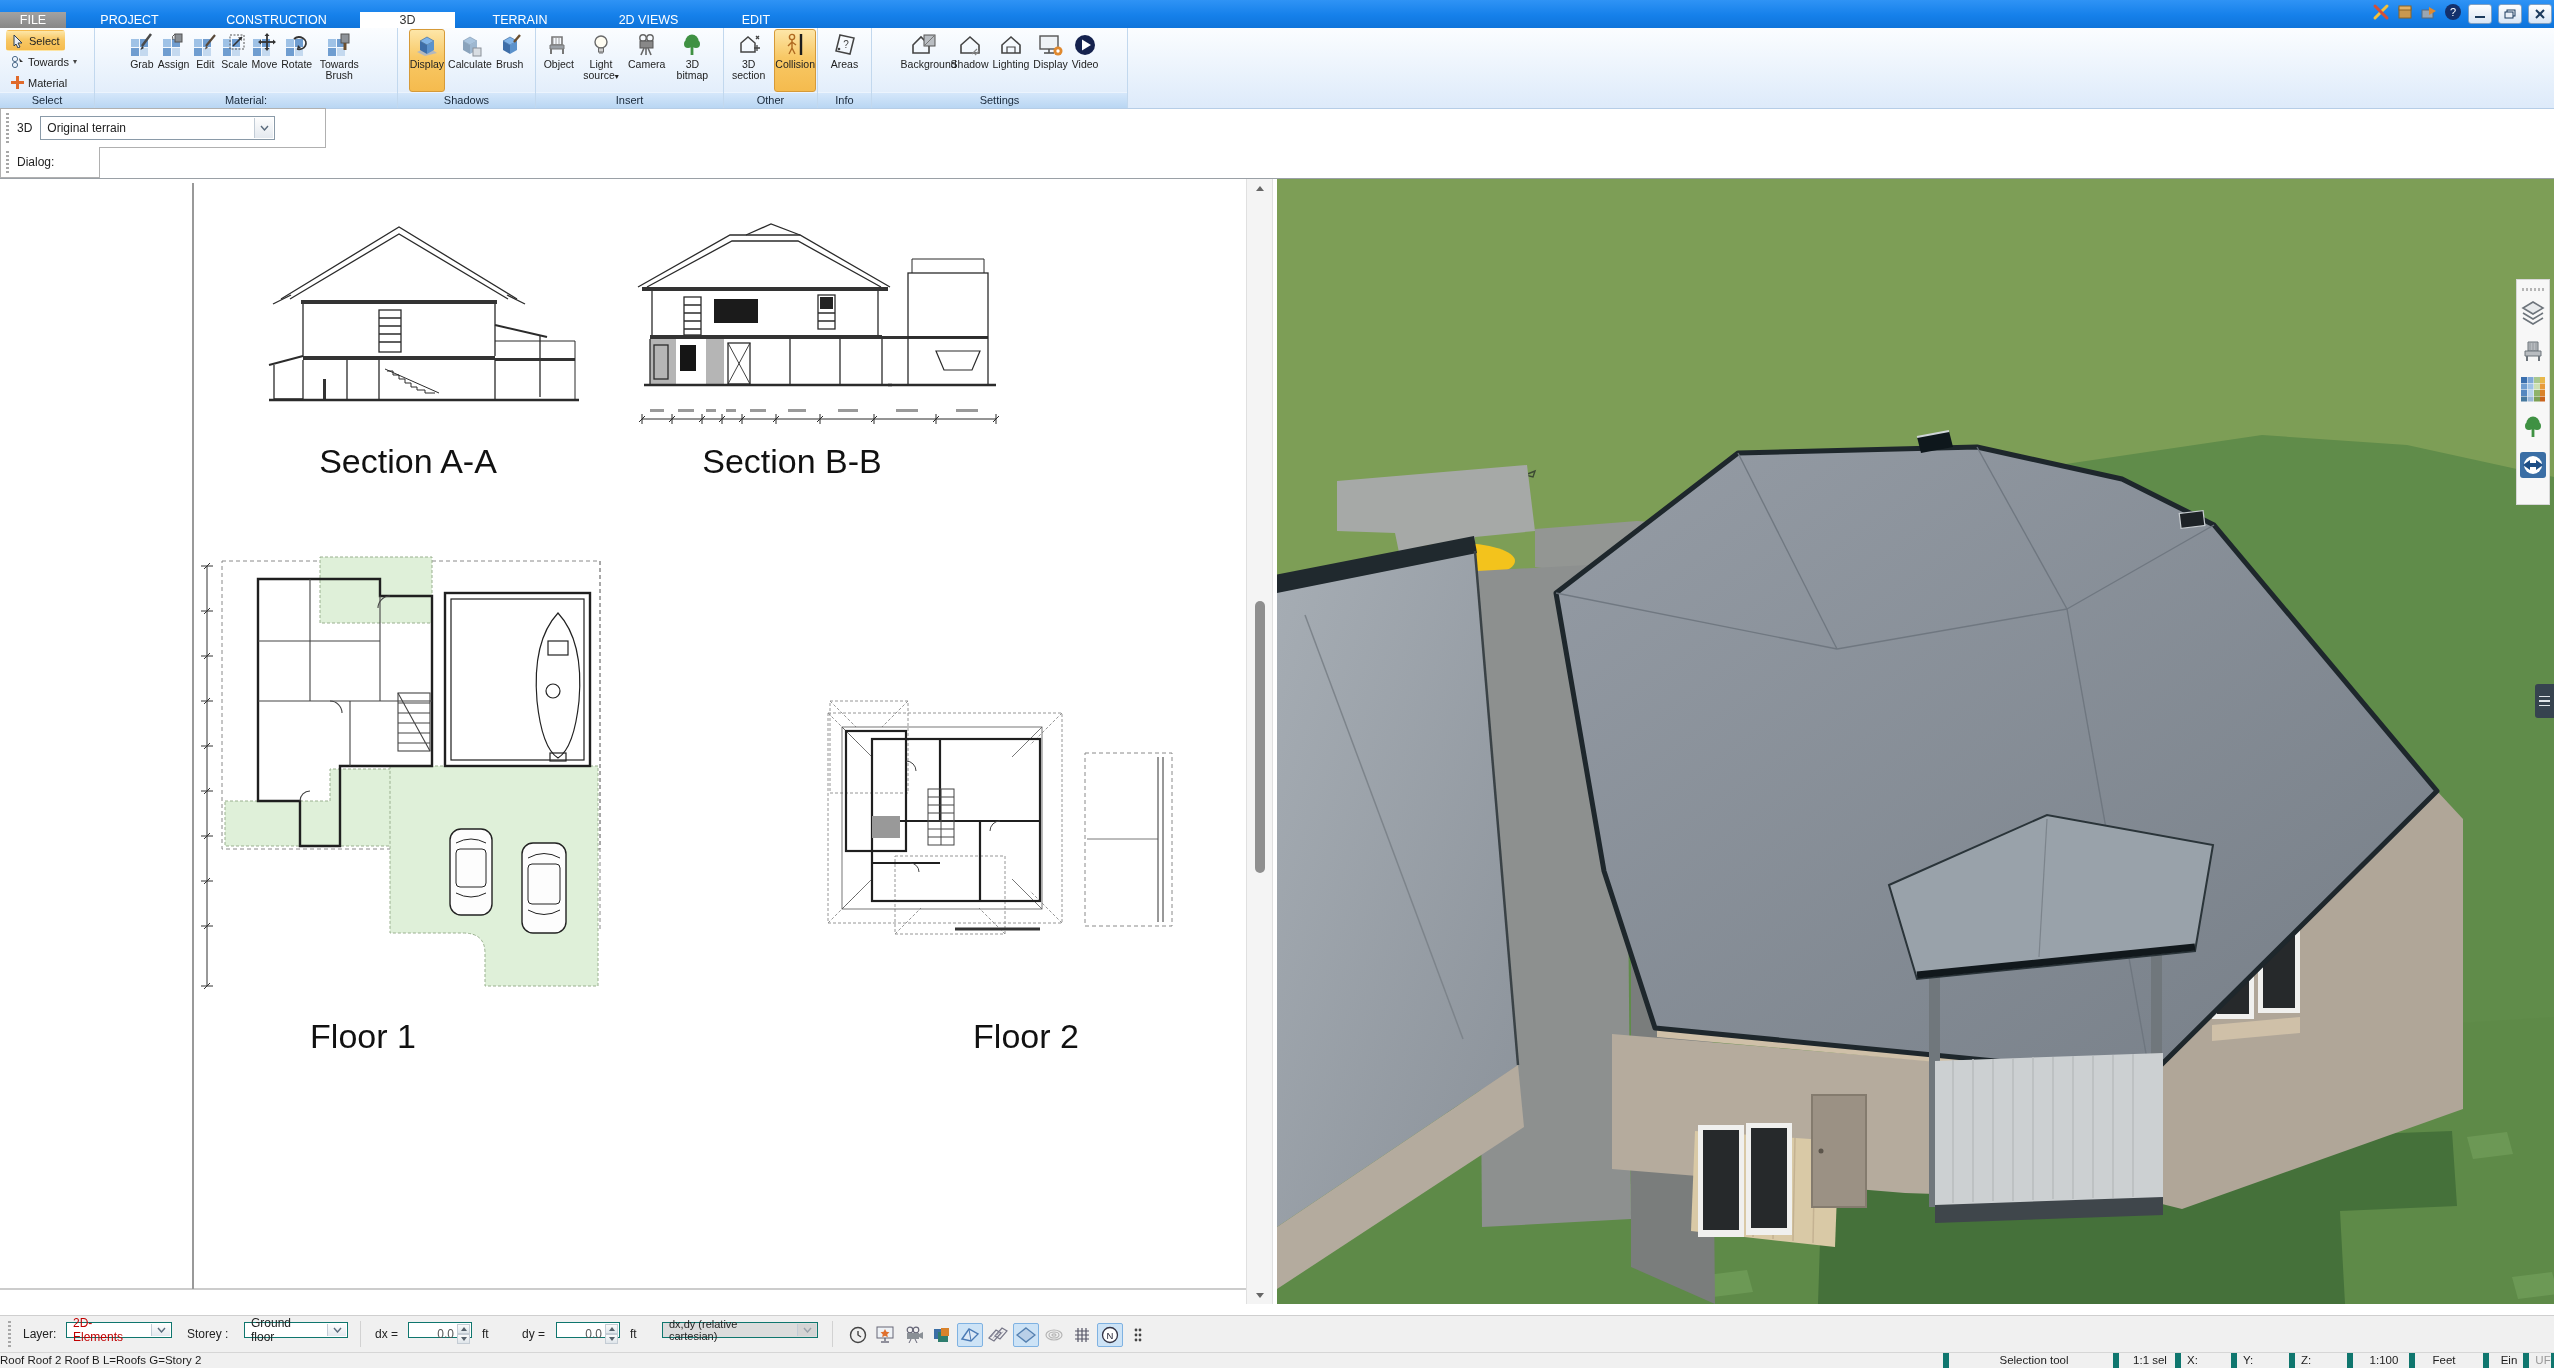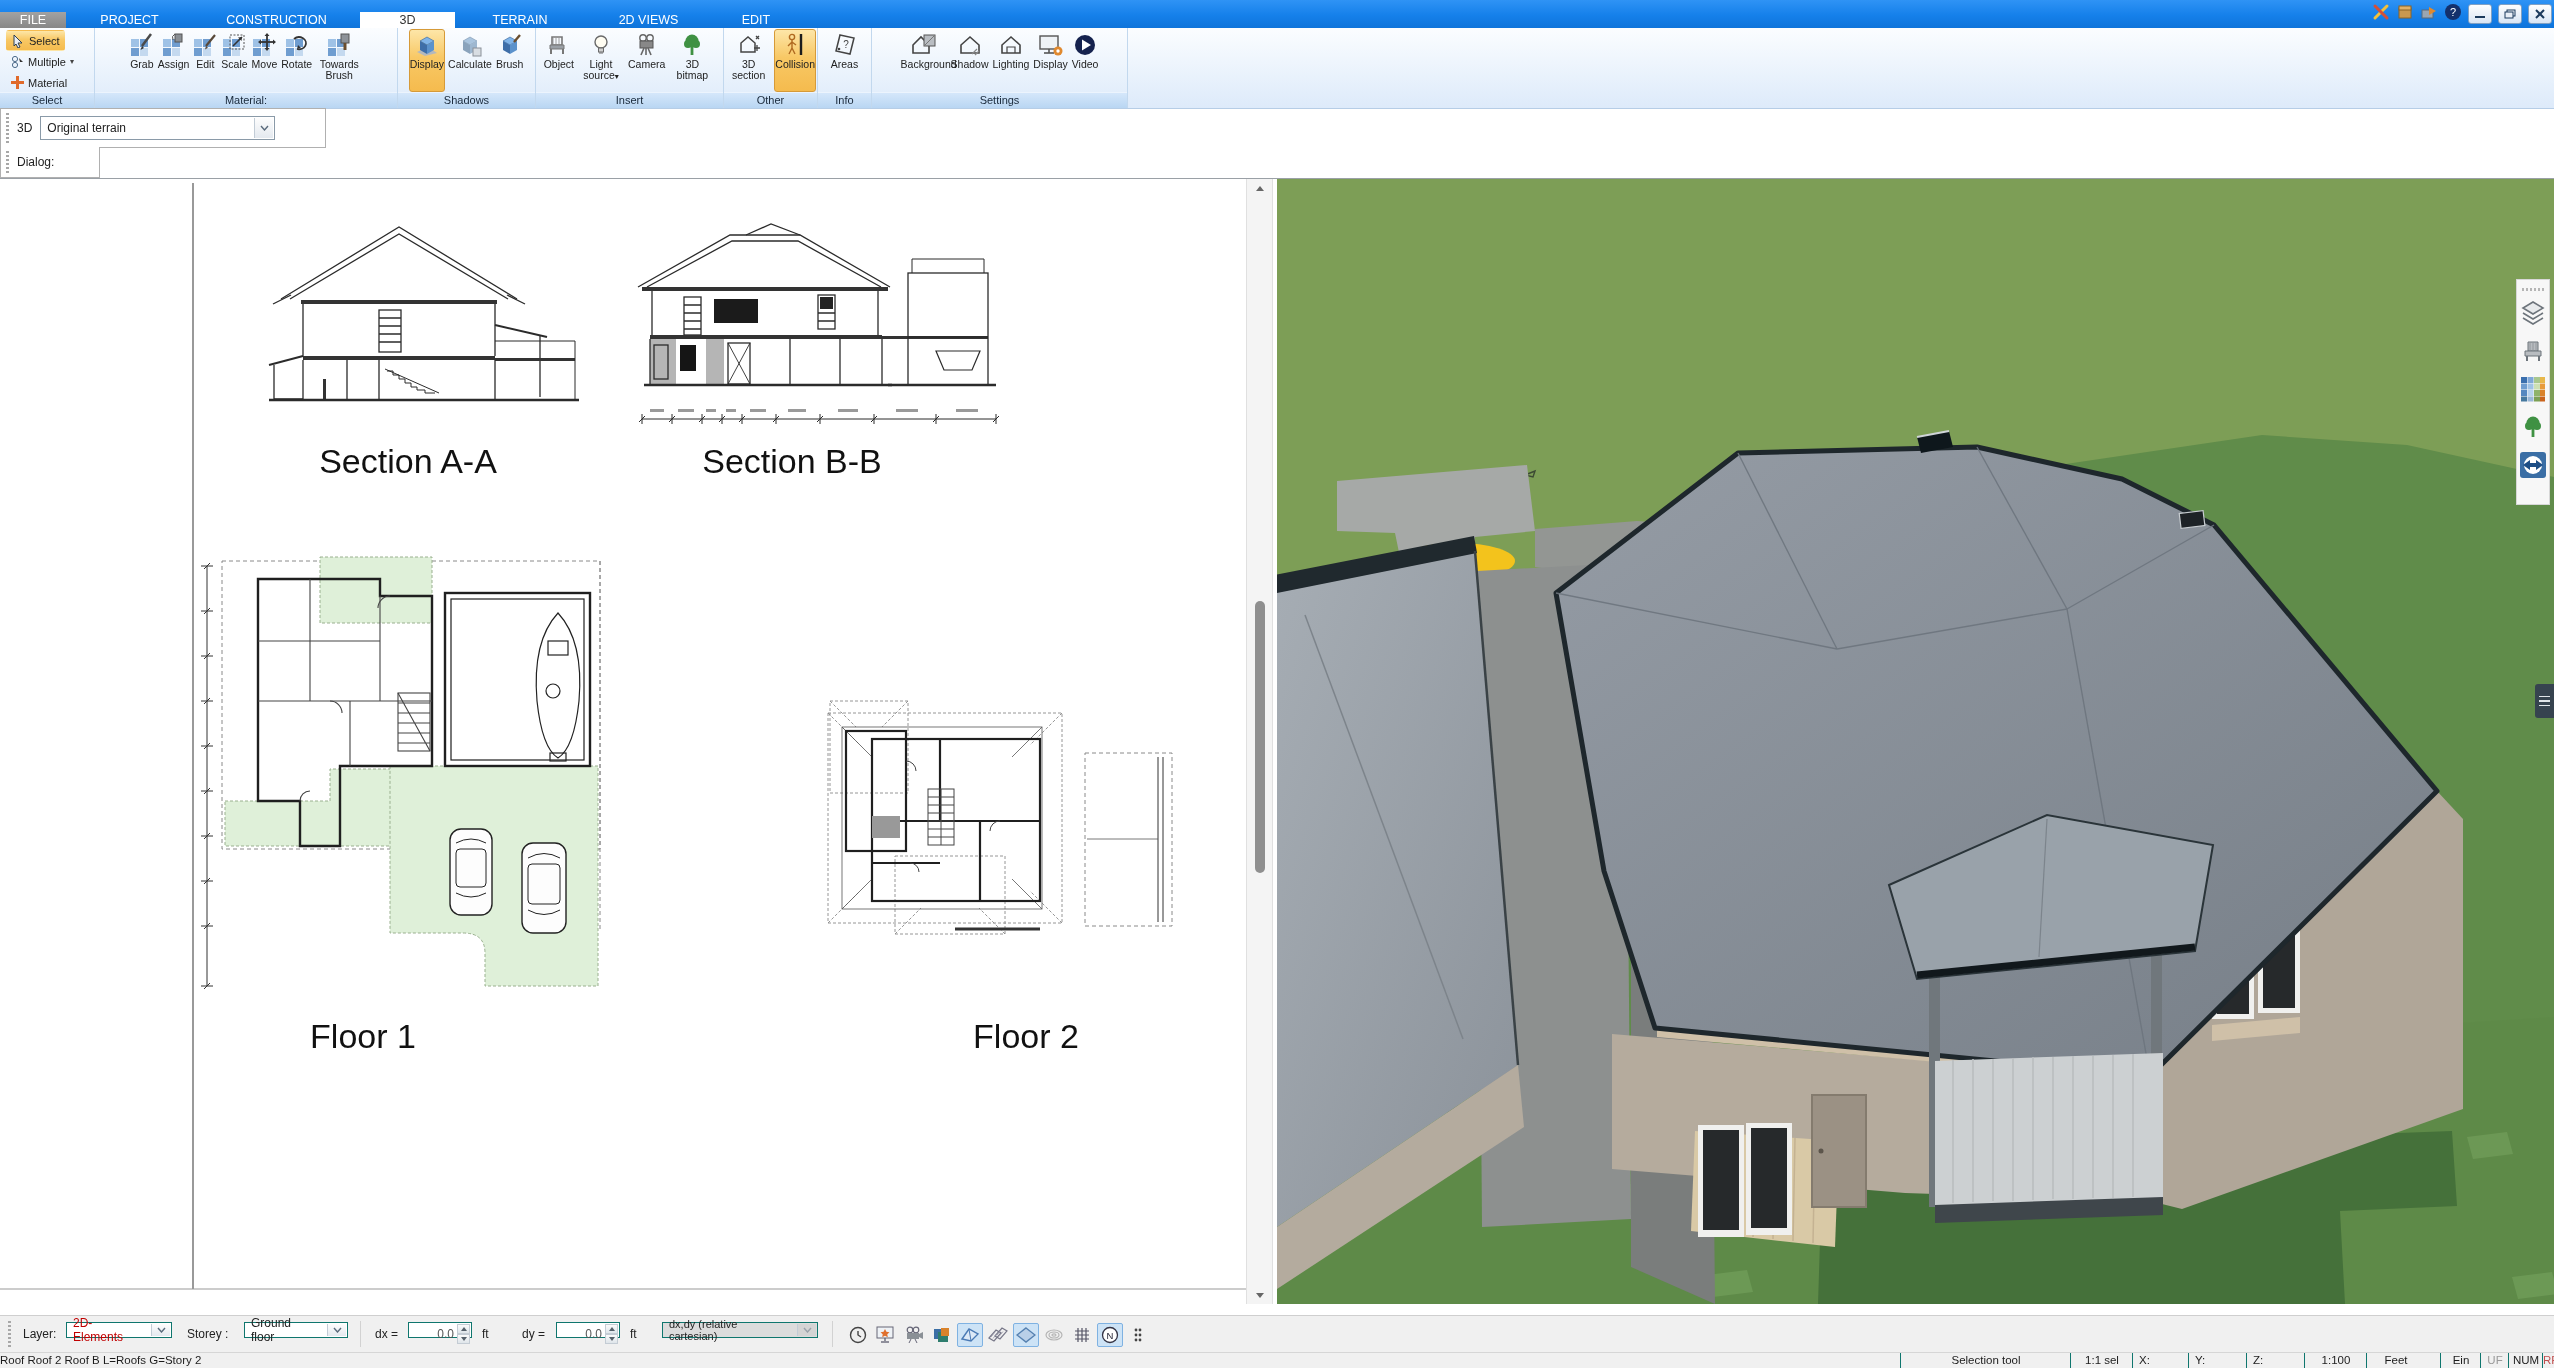--- a/index.html
+++ b/index.html
@@ -44,21 +44,21 @@
   .field{position:absolute;top:6px;height:16px;background:#fff;border:1px solid #0f766e;box-sizing:border-box;}
   .spin{position:absolute;right:1px;top:1px;width:13px;height:20px;display:flex;flex-direction:column;}
   .spin i{flex:1;background:linear-gradient(#fbfbfb,#dfe5ea);border:1px solid #c4ccd4;display:flex;align-items:center;justify-content:center;}
   .tri-up{width:0;height:0;border-left:3px solid transparent;border-right:3px solid transparent;border-bottom:4px solid #55606a;}
   .tri-dn{width:0;height:0;border-left:3px solid transparent;border-right:3px solid transparent;border-top:4px solid #55606a;}
   .sep{position:absolute;top:5px;height:26px;width:1px;background:#d2d2d2;}
   .ticon{position:absolute;top:7px;width:24px;height:22px;display:flex;align-items:center;justify-content:center;border:1px solid transparent;border-radius:2px;}
   .ticon.active{background:#cde3f6;border:1px solid #7fb2e2;}
   
   .statusbar{position:absolute;left:0;top:1352px;width:2554px;height:16px;background:#f0f0f0;border-top:1px solid #d6d6d6;box-sizing:border-box;font-size:11.5px;color:#1c1c1c;}
-  .scell{position:absolute;top:0;height:16px;line-height:15px;border-left:1px solid #0f766e;text-align:center;overflow:hidden;white-space:nowrap;}
+  .scell{position:absolute;top:0;height:16px;line-height:15px;border-left:6px solid #0f766e;text-align:center;overflow:hidden;white-space:nowrap;margin-left:43px;}
 </style>
 </head>
 <body>
 
 <div id="app">
 
   <div class="titlebar">
     <div class="tab tab-file" style="width:66px">
         <span>FILE</span>
       </div>
@@ -126,21 +126,21 @@
               <path d="M3,1 L11,9 L7,9 L9,13 L7,14 L5,10 L3,12 Z" fill="#e9eef4" stroke="#2c3e50"></path>
             </svg>
           <span>Select</span>
         </div>
         <div class="smallbtn">
           <svg width="13" height="13">
               <circle cx="4" cy="4" r="2.6" fill="none" stroke="#4d6b8a"></circle>
               <circle cx="4" cy="10" r="2.6" fill="none" stroke="#4d6b8a"></circle>
               <path d="M8,3 L12,7 L9,7 Z" fill="#333"></path>
             </svg>
-          <span>Multiple</span>
+          <span>Towards</span>
           <span style="font-size:8px;color:#444">▾</span>
         </div>
         <div class="smallbtn">
           <svg width="13" height="13">
               <path d="M5,0 H8 V5 H13 V8 H8 V13 H5 V8 H0 V5 H5 Z" fill="#e06a2b"></path>
             </svg>
           <span>Material</span>
         </div>
       </div>
       <div class="rband">Select</div>

